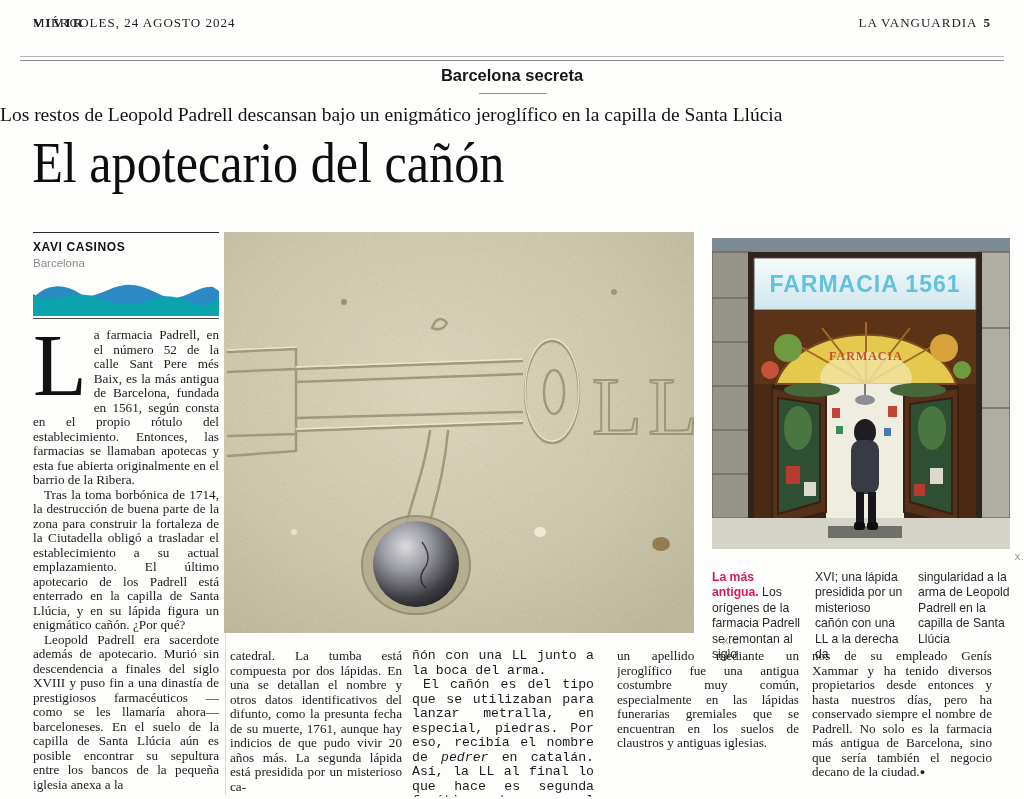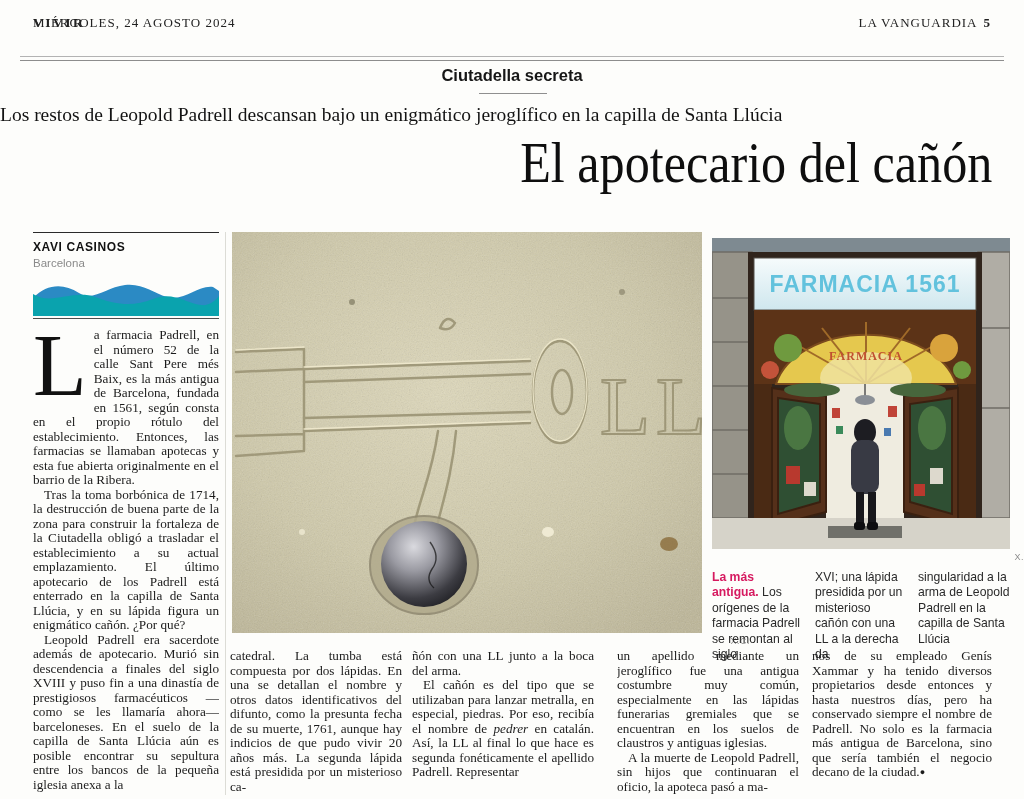--- a/index.html
+++ b/index.html
@@ -18,21 +18,21 @@
   .double-rule{position:absolute;top:56px;left:20px;right:20px;height:3px;
     border-top:1px solid #b3b3b3;border-bottom:1px solid #8d8d8d;}
   
   .section-label{position:absolute;top:66px;left:0;right:0;text-align:center;
     font-family:"Liberation Sans",sans-serif;font-weight:bold;font-size:16.5px;color:#161616;}
   .section-underline{position:absolute;top:93px;left:479px;width:68px;height:0;
     border-top:1.5px solid #8f8f8f;}
   
   .kicker{position:absolute;top:104px;left:0;right:0;
     font-size:19.5px;color:#131313;}
-  .headline{position:absolute;top:133px;left:0;right:0;text-align:right;
+  .headline{position:absolute;top:133px;left:0;right:0;text-align:left;
     font-size:57px;line-height:1.05;color:#0e0e0e;white-space:nowrap;}
   .headline .inner{display:inline-block;transform:scaleX(0.88);transform-origin:center;}
   
   .col1{position:absolute;left:33px;top:232px;width:186px;height:563px;overflow:hidden;}
   .byline-rule{border-top:1px solid #2a2a2a;margin-bottom:7px;}
   .byline-name{font-family:"Liberation Sans",sans-serif;font-weight:bold;
     font-size:12px;letter-spacing:.6px;color:#111;}
   .byline-loc{font-family:"Liberation Sans",sans-serif;font-size:11.5px;color:#8a8a8a;margin-top:3px;}
   .wave-wrap{margin-top:9px;border-bottom:1.5px solid #4d4d4d;padding-bottom:2px;}
   .wave-wrap svg{display:block;width:100%;height:38px;}
@@ -41,26 +41,26 @@
   .body-text{font-size:13.2px;line-height:14.5px;text-align:justify;
     margin-top:9px;color:#1b1b1b;}
   .body-text p{margin:0;}
   .body-text p.ind{text-indent:11px;}
   .dropcap{float:left;font-size:88px;line-height:70px;padding:3px 7px 0 0;
     color:#111;font-family:"Liberation Serif",serif;}
   .bcol{position:absolute;top:649px;height:148px;overflow:hidden;
     font-size:13.2px;line-height:14.5px;text-align:justify;color:#1b1b1b;}
   .bcol p{margin:0;}
   .bcol p.ind{text-indent:11px;}
-  .c2{left:230px;width:172px;} .c3{left:412px;width:182px;}
+  .c2{left:230px;width:172px;} .c3{left:412px;width:182px;font-family:Liberation Mono, monospace;}
   .c4{left:617px;width:182px;} .c5{left:812px;width:180px;}
   .it{font-style:italic;}
   .end-mark{font-size:9px;vertical-align:1px;}
   
-  .main-photo{position:absolute;left:232px;top:232px;width:518px;}
+  .main-photo{position:absolute;left:224px;top:232px;width:518px;}
   .main-photo svg{display:block;width:470px;height:401px;}
   .right-photo{position:absolute;left:712px;top:232px;width:322px;margin-top:6px;}
   .right-photo svg{display:block;width:298px;height:311px;}
   .credit{font-family:"Liberation Sans",sans-serif;font-size:9px;color:#8d8d8d;
     text-align:right;margin-top:3px;letter-spacing:.5px;}
   
   .caption{position:absolute;left:712px;top:570px;width:298px;display:flex;gap:11px;
     font-family:"Liberation Sans",sans-serif;font-size:12.2px;line-height:15.4px;color:#2a2a2a;}
   .caption .cap-col{width:92px;}
   .cap-lead{font-weight:bold;color:#d6195f;}
@@ -68,21 +68,21 @@
 </head>
 <body>
 
 <div class="masthead">
   <span class="left">MIÉRCOLES, 24 AGOSTO 2024</span>
   <span class="center">VIVIR</span>
   <span class="right"><span>LA VANGUARDIA</span><b>5</b></span>
 </div>
 <div class="double-rule"></div>
 
-<div class="section-label">Ciutadella secreta</div>
+<div class="section-label">Barcelona secreta</div>
 <div class="section-underline"></div>
 
 <div class="kicker">Los restos de Leopold Padrell descansan bajo un enigmático jeroglífico en la capilla de Santa Llúcia</div>
 <div class="headline"><span class="inner">El apotecario del cañón</span></div>
 
 <div class="col1">
   <div class="byline-rule"></div>
   <div class="byline-name">XAVI CASINOS</div>
   <div class="byline-loc">Barcelona</div>
   <div class="wave-wrap">
@@ -243,17 +243,16 @@
 
 <div class="bcol c2">
   <p>catedral. La tumba está compuesta por dos lápidas. En una se detallan el nombre y otros datos identificativos del difunto, como la presunta fecha de su muerte, 1761, aunque hay indicios de que pudo vivir 20 años más. La segunda lápida está presidida por un misterioso ca-</p>
 </div>
 <div class="bcol c3">
   <p>ñón con una LL junto a la boca del arma.</p>
   <p class="ind"><span>El cañón es del tipo que se utilizaban para lanzar metralla, en especial, piedras. Por eso, recibía el nombre de </span><span class="it">pedrer</span><span> en catalán. Así, la LL al final lo que hace es segunda fonéticamente el apellido Padrell. Representar</span></p>
 </div>
 <div class="bcol c4">
   <p>un apellido mediante un jeroglífico fue una antigua costumbre muy común, especialmente en las lápidas funerarias gremiales que se encuentran en los suelos de claustros y antiguas iglesias.</p>
-  <p class="ind">A la muerte de Leopold Padrell, sin hijos que continuaran el oficio, la apoteca pasó a ma-</p>
 </div>
 <div class="bcol c5">
   <p><span>nos de su empleado Genís Xammar y ha tenido diversos propietarios desde entonces y hasta nuestros días, pero ha conservado siempre el nombre de Padrell. No solo es la farmacia más antigua de Barcelona, sino que sería también el negocio decano de la ciudad.</span><span class="end-mark">●</span></p>
 </div>
 
 </body></html>

